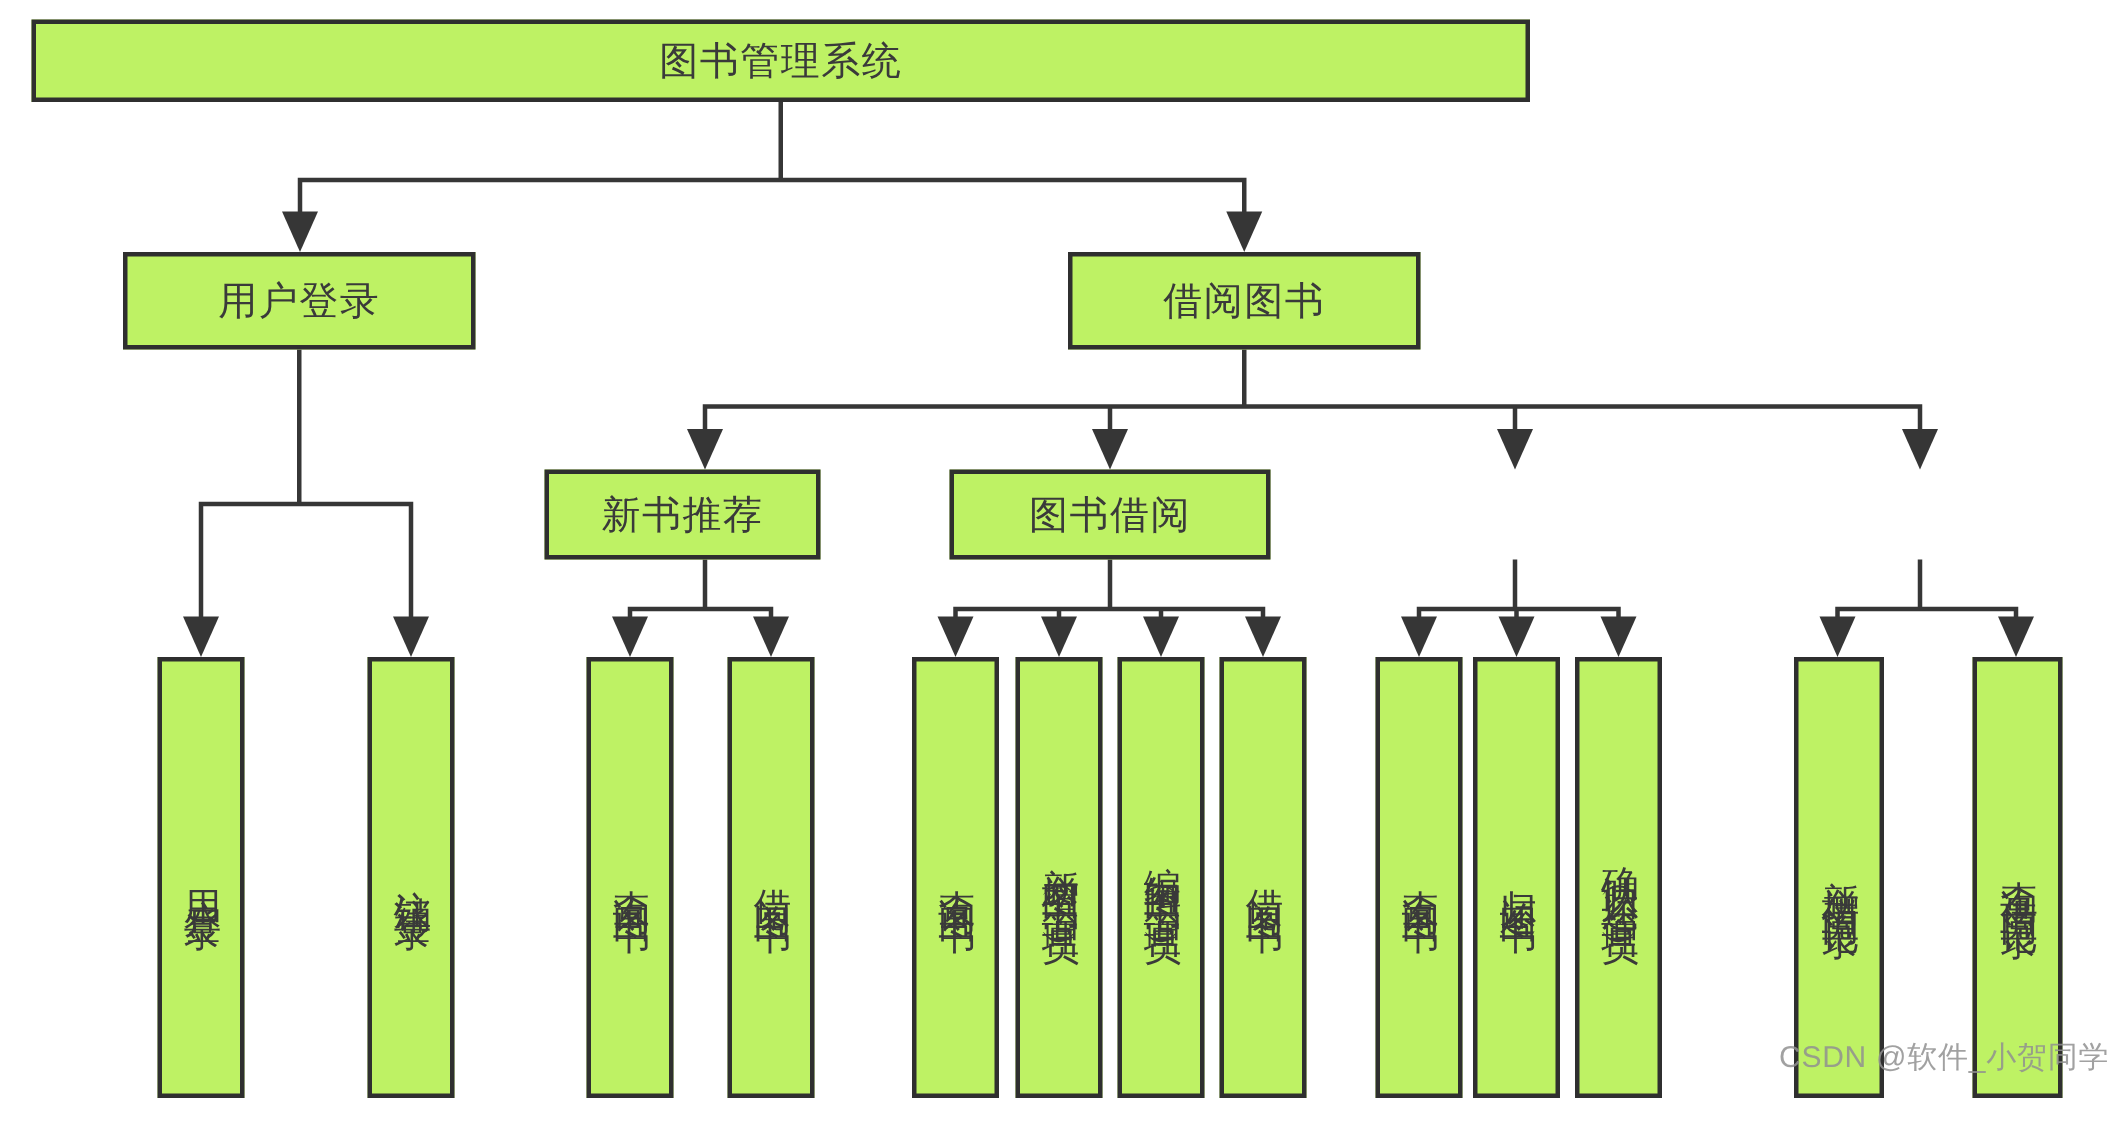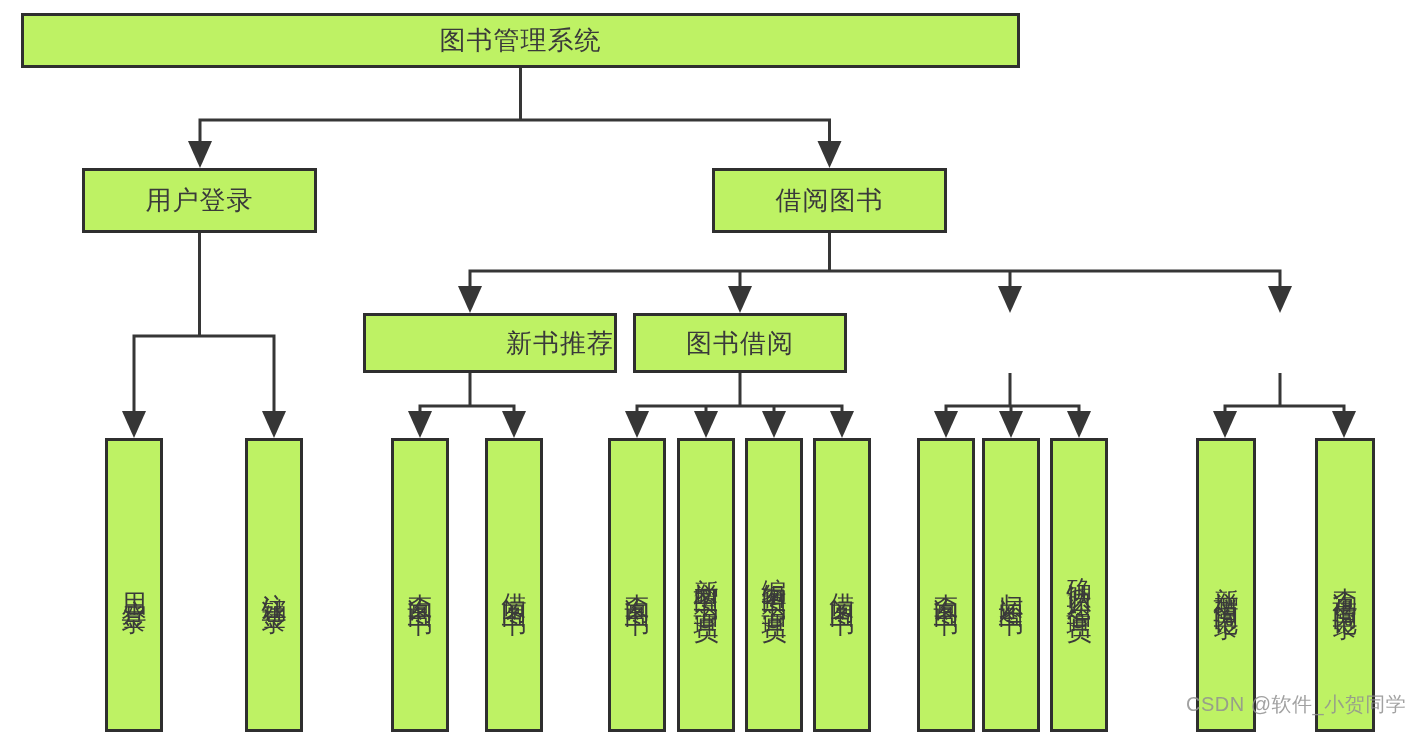--- a/index.html
+++ b/index.html
@@ -113,21 +113,21 @@
     <span>图书管理系统</span>
   </div>
 
   <div class="node h-text" style="left:82px; top:168px; width:235px; height:65px;">
     <span>用户登录</span>
   </div>
   <div class="node h-text" style="left:712px; top:168px; width:235px; height:65px;">
     <span>借阅图书</span>
   </div>
 
-  <div class="node h-text" style="left:363px; top:313px; width:254px; height:60px;justify-content:flex-end;">
+  <div class="node h-text" style="left:363px; top:313px; width:184px; height:60px;">
     <span>新书推荐</span>
   </div>
   <div class="node h-text" style="left:633px; top:313px; width:214px; height:60px;justify-content:center;">
     <span>图书借阅</span>
   </div>
 
   <div class="node leaf" style="left:105px;">
     <span class="v-text">用户登录</span>
   </div>
   <div class="node leaf" style="left:245px;">

